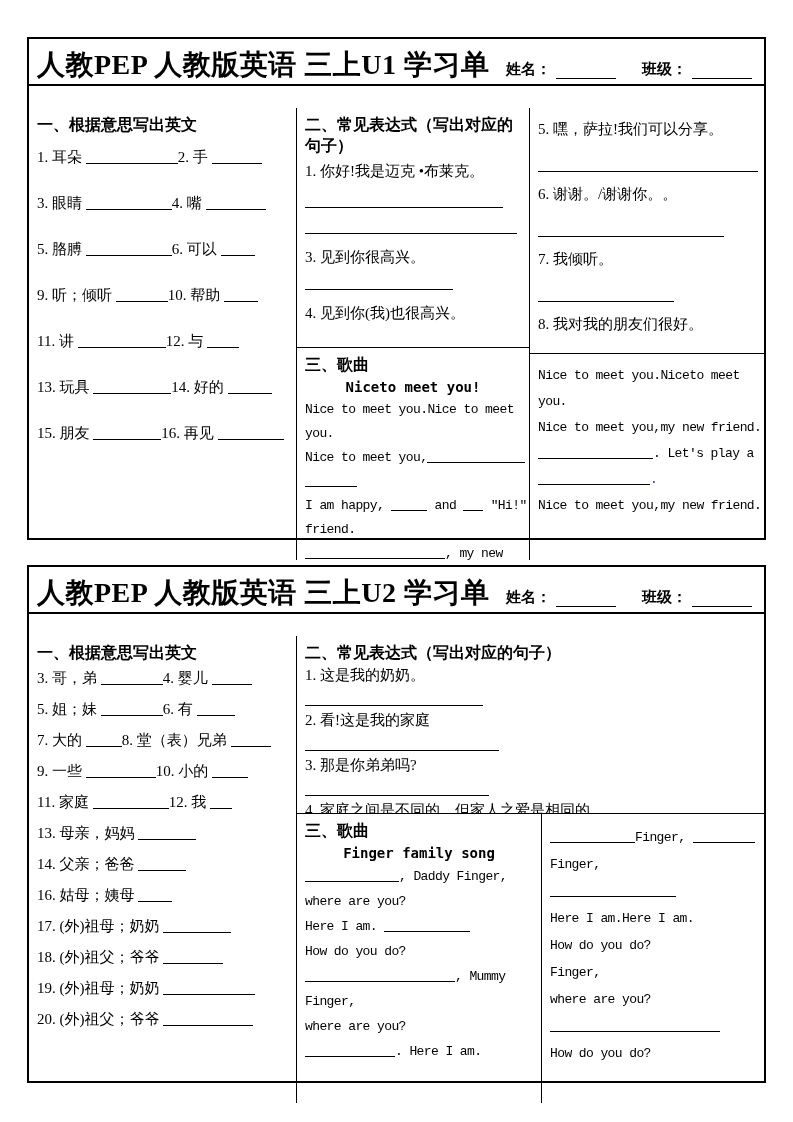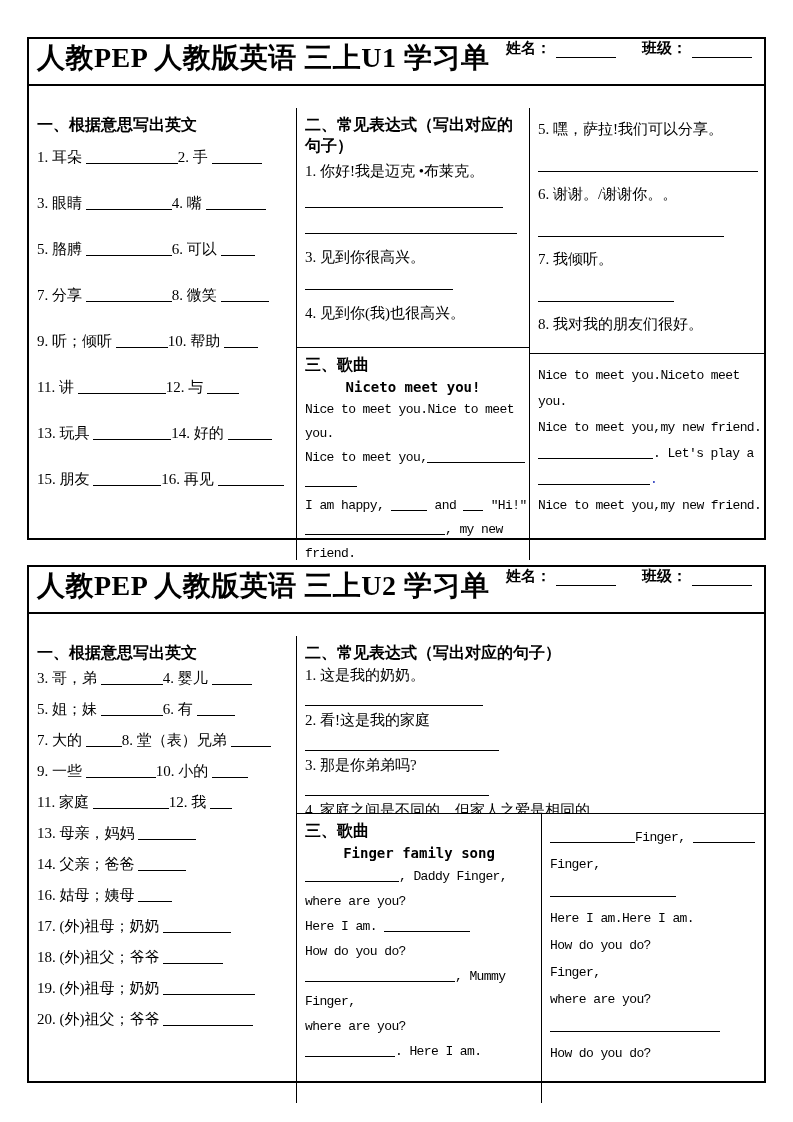--- a/index.html
+++ b/index.html
@@ -9,21 +9,21 @@
     overflow:hidden;
   }
   .page{position:relative;width:793px;height:1122px;background:#fff;}
   .sheet{
     position:absolute;left:27px;width:739px;box-sizing:border-box;
     border:2px solid #000;background:#fff;
   }
   #u1{top:37px;height:503px;}
   #u2{top:565px;height:518px;}
   .titlerow{
-    height:47px;border-bottom:2px solid #000;display:flex;align-items:flex-start;
+    height:47px;border-bottom:2px solid #000;display:flex;align-items:flex-end;
     padding:0 12px 0 8px;box-sizing:border-box;
   }
   .sheettitle{
     font-size:28px;font-weight:bold;white-space:nowrap;letter-spacing:0.5px;
   }
   .idgroup{
     margin-left:auto;display:flex;align-items:flex-end;gap:5px;
     font-size:15px;font-weight:bold;padding-bottom:5px;white-space:nowrap;
   }
   .idgap{width:16px;}
@@ -93,21 +93,20 @@
         <span class="idblank"></span>
       </span>
     </div>
     <div class="tbody">
       <div class="col c1 pad">
         <div class="h">一、根据意思写出英文</div>
         <div class="u1v">
             <div class="wline"><span class="">1. 耳朵 </span><span class="blank" style="width: 92px;"></span><span class="">2. 手 </span><span class="blank" style="width: 50px;"></span></div>
             <div class="wline"><span class="">3. 眼睛 </span><span class="blank" style="width: 86px;"></span><span class="">4. 嘴 </span><span class="blank" style="width: 60px;"></span></div>
             <div class="wline"><span class="">5. 胳膊 </span><span class="blank" style="width: 86px;"></span><span class="">6. 可以 </span><span class="blank" style="width: 34px;"></span></div>
-            <div class="wline"><span class="">7. 分享 </span><span class="blank" style="width: 86px;"></span><span class="">8. 微笑 </span><span class="blank" style="width: 48px;"></span></div>
             <div class="wline"><span class="">9. 听；倾听 </span><span class="blank" style="width: 52px;"></span><span class="">10. 帮助 </span><span class="blank" style="width: 34px;"></span></div>
             <div class="wline"><span class="">11. 讲 </span><span class="blank" style="width: 88px;"></span><span class="">12. 与 </span><span class="blank" style="width: 32px;"></span></div>
             <div class="wline"><span class="">13. 玩具 </span><span class="blank" style="width: 78px;"></span><span class="">14. 好的 </span><span class="blank" style="width: 44px;"></span></div>
             <div class="wline"><span class="">15. 朋友 </span><span class="blank" style="width: 68px;"></span><span class="">16. 再见 </span><span class="blank" style="width: 66px;"></span></div>
           </div>
       </div>
       <div class="col c2">
         <div class="topcell t240 pad">
           <div class="h" style="white-space:normal;">二、常见表达式（写出对应的句子）</div>
           <div class="ex1">
@@ -121,22 +120,22 @@
         </div>
         <div class="botcell pad mono">
           <div class="h" style="font-family:'Liberation Serif','DejaVu Serif',serif;">三、歌曲</div>
           <div class="songT">Niceto meet you!</div>
           <div class="sg">
               <div class="wline"><span class="">Nice to meet you.Nice to meet</span></div>
               <div class="wline"><span class="">you.</span></div>
               <div class="wline"><span class="">Nice to meet you,</span><span class="blank" style="width: 98px;"></span></div>
               <div class="wline"><span class="blank" style="width: 52px;"></span></div>
               <div class="wline"><span class="">I am happy, </span><span class="blank" style="width: 36px;"></span><span class=""> and </span><span class="blank" style="width: 20px;"></span><span class=""> "Hi!"</span></div>
+              <div class="wline"><span class="">friend.</span></div>
               <div class="wline"><span class="blank" style="width: 140px;"></span><span class="">, my new</span></div>
-              <div class="wline"><span class="">friend.</span></div>
             </div>
         </div>
       </div>
       <div class="col c3">
         <div class="topcell t246 pad">
           <div class="ex2">
               <div class="wline"><span class="">5. 嘿，萨拉!我们可以分享。</span></div>
               <div class="wline"><span class="blank" style="width: 220px;"></span></div>
               <div class="wline"><span class="">6. 谢谢。/谢谢你。。</span></div>
               <div class="wline"><span class="blank" style="width: 186px;"></span></div>

